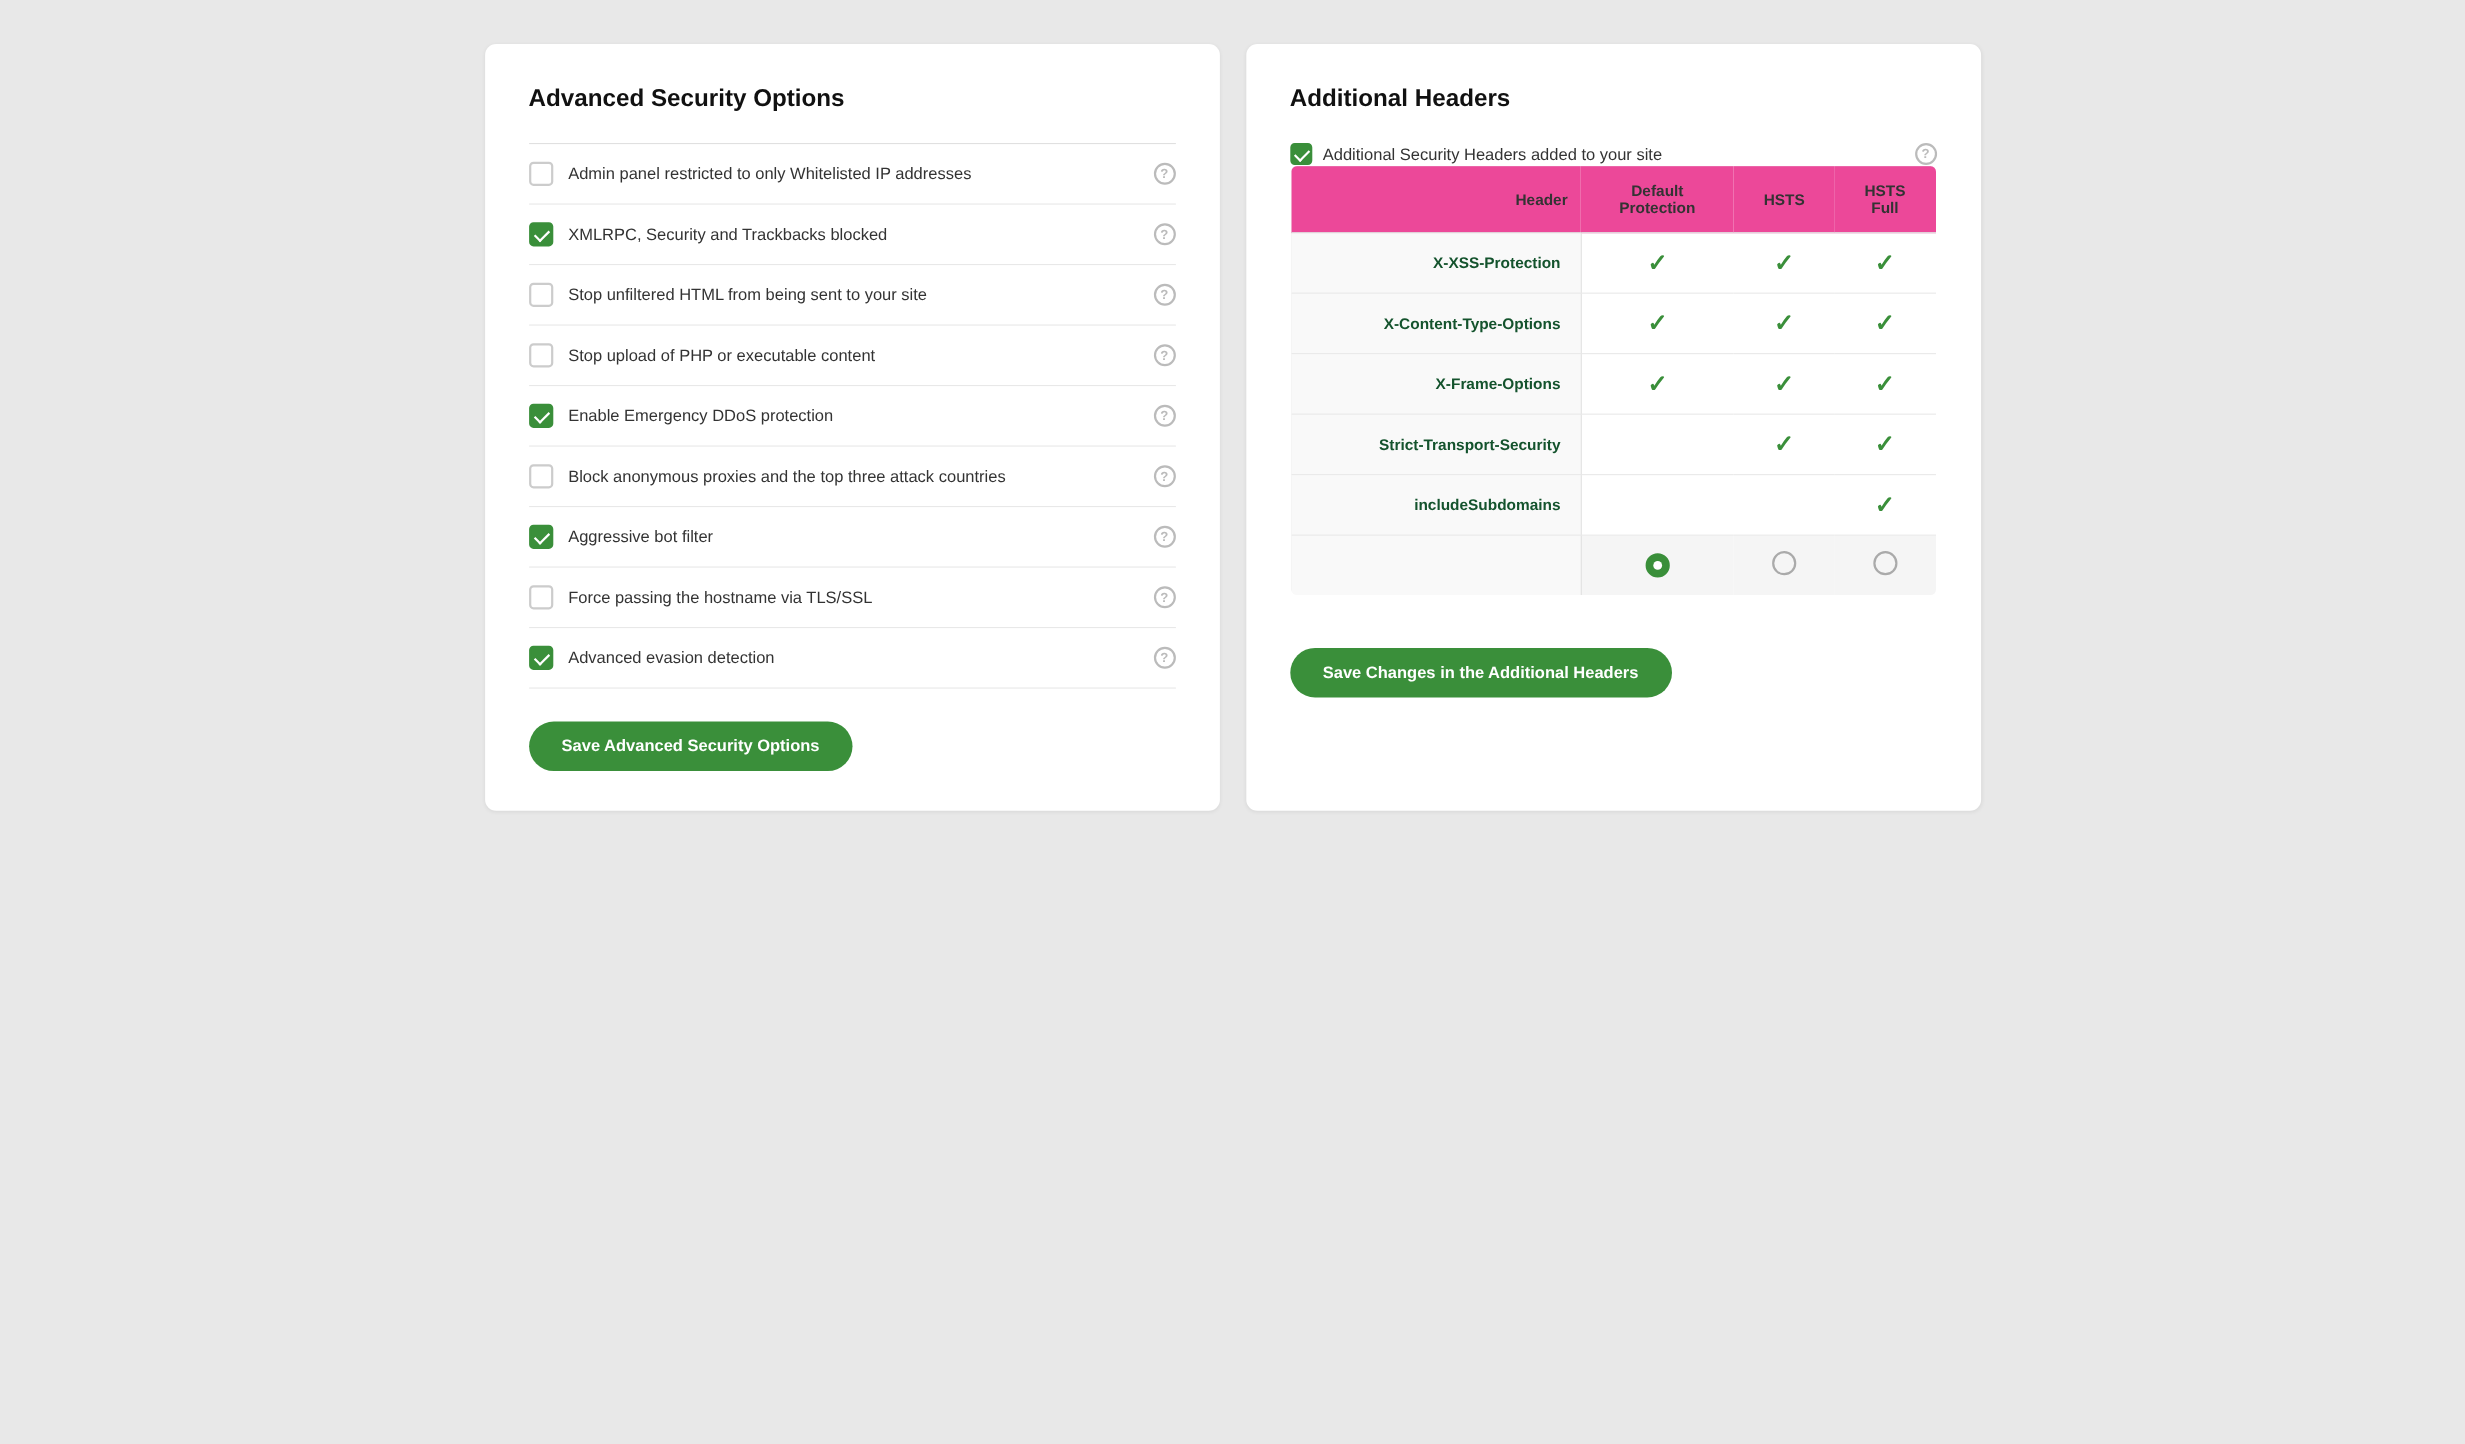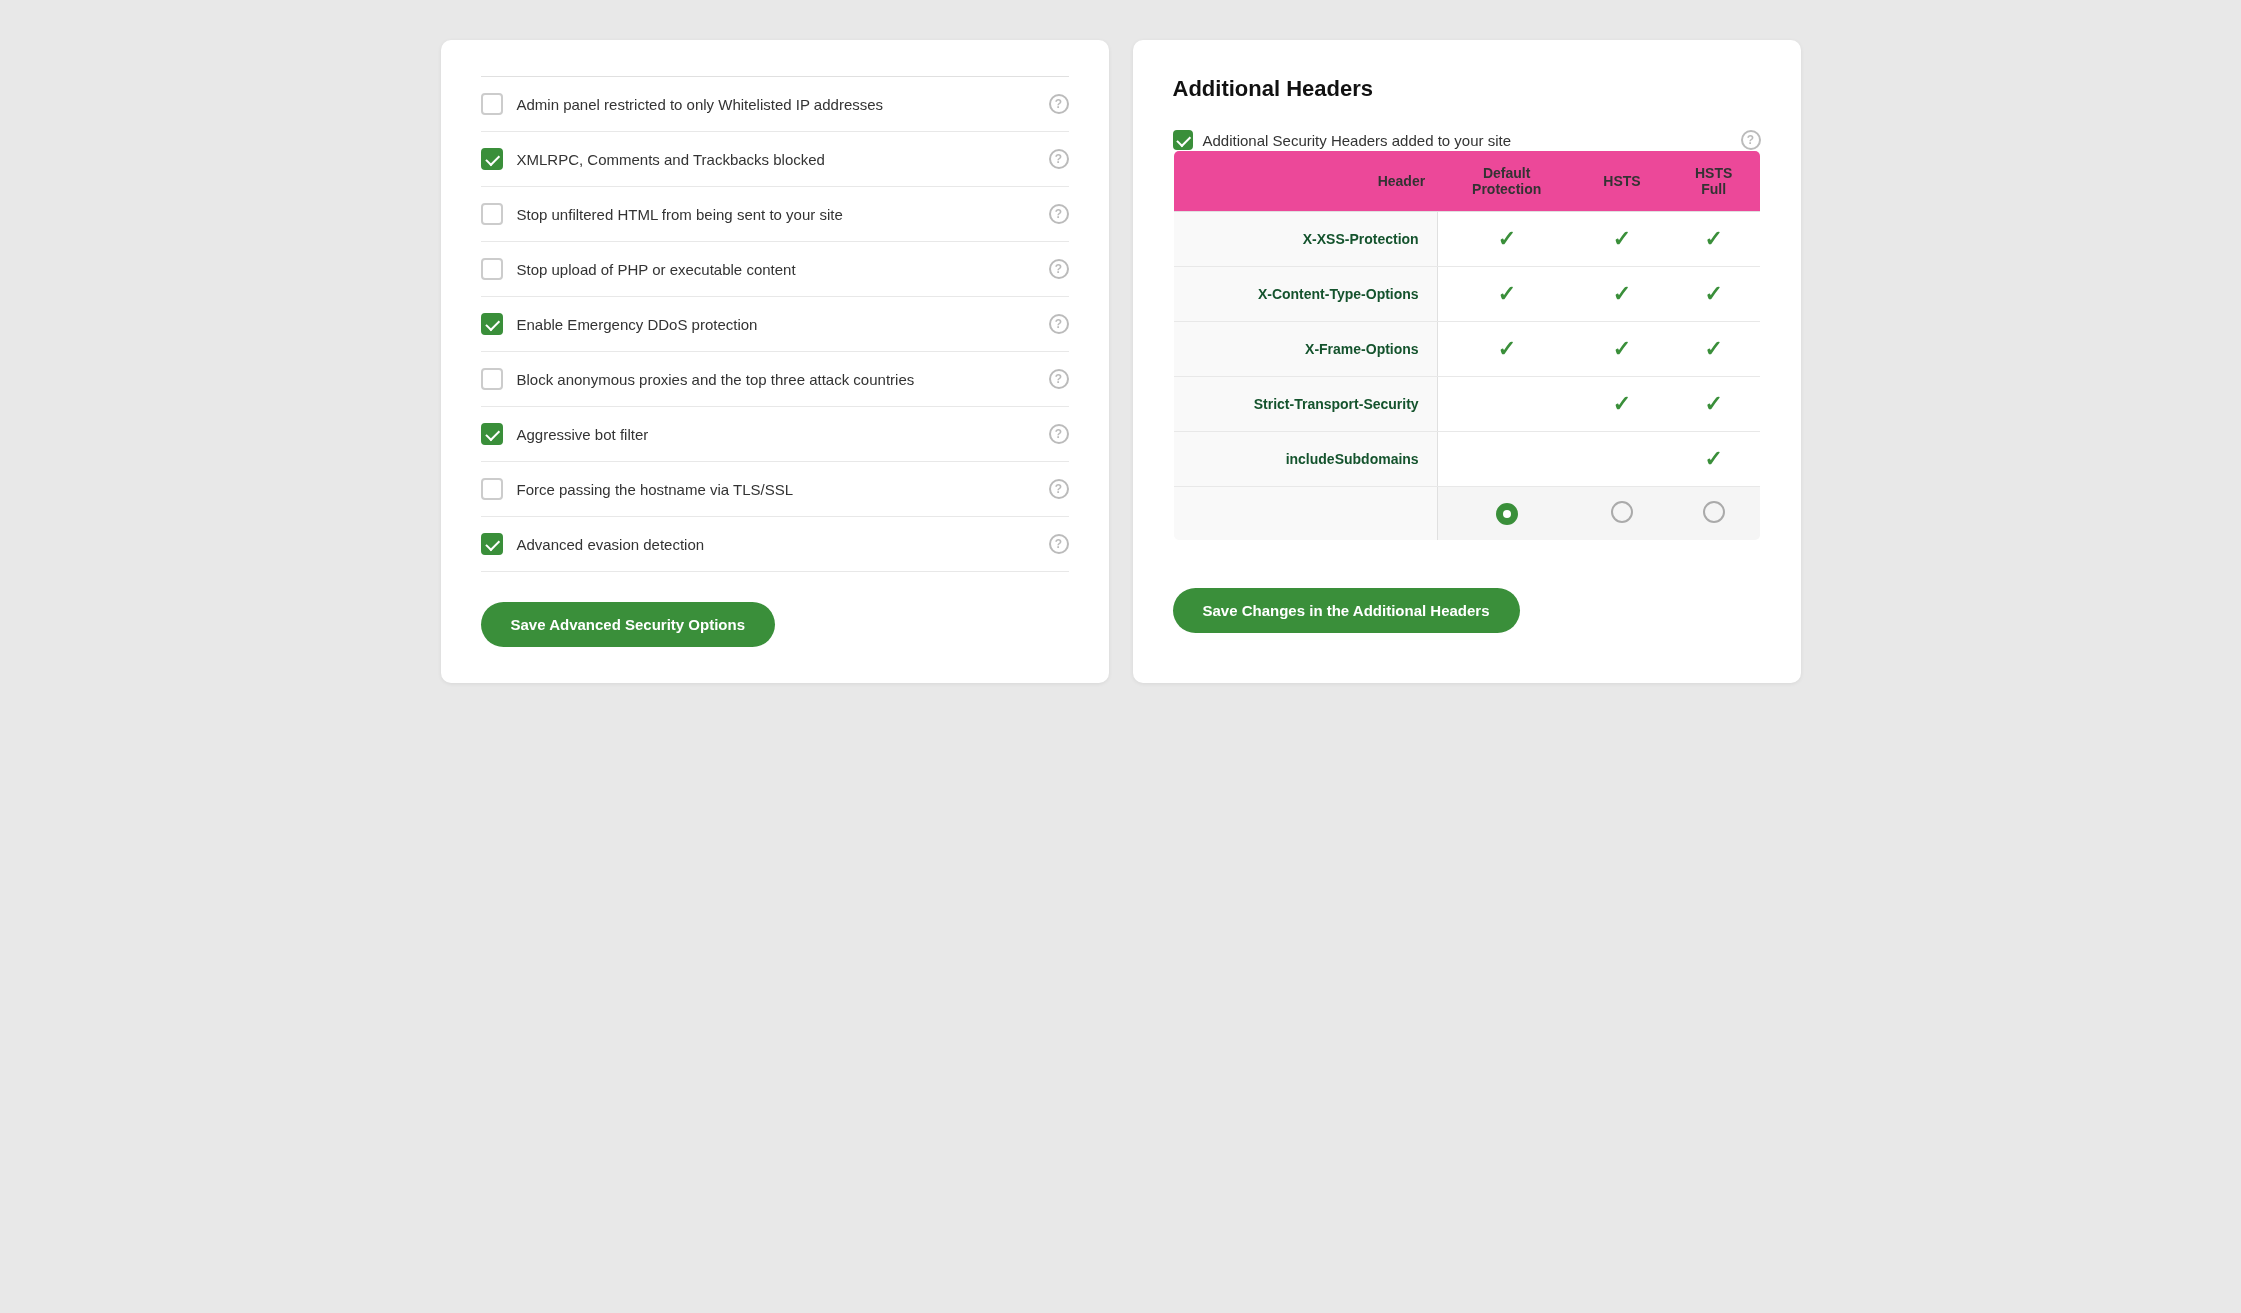--- a/index.html
+++ b/index.html
@@ -196,35 +196,36 @@
     .bottom-row td {
       background: #f5f5f5;
     }
   </style>
 </head>
 <body>
 
 <div class="page-wrapper">
 
   <div class="card">
+    <div class="card-title">Advanced Security Options</div>
     <hr class="divider">
 
     <div id="options-list">
 
     <div class="option-row">
           <div class="option-left">
             <div class="checkbox-custom"></div>
             <span class="option-label">Admin panel restricted to only Whitelisted IP addresses</span>
           </div>
           <div class="help-icon">?</div>
         </div>
         <div class="option-row">
           <div class="option-left">
             <div class="checkbox-custom checked"></div>
-            <span class="option-label">XMLRPC, Comments and Trackbacks blocked</span>
+            <span class="option-label">XMLRPC, Security and Trackbacks blocked</span>
           </div>
           <div class="help-icon">?</div>
         </div>
         <div class="option-row">
           <div class="option-left">
             <div class="checkbox-custom"></div>
             <span class="option-label">Stop unfiltered HTML from being sent to your site</span>
           </div>
           <div class="help-icon">?</div>
         </div>

